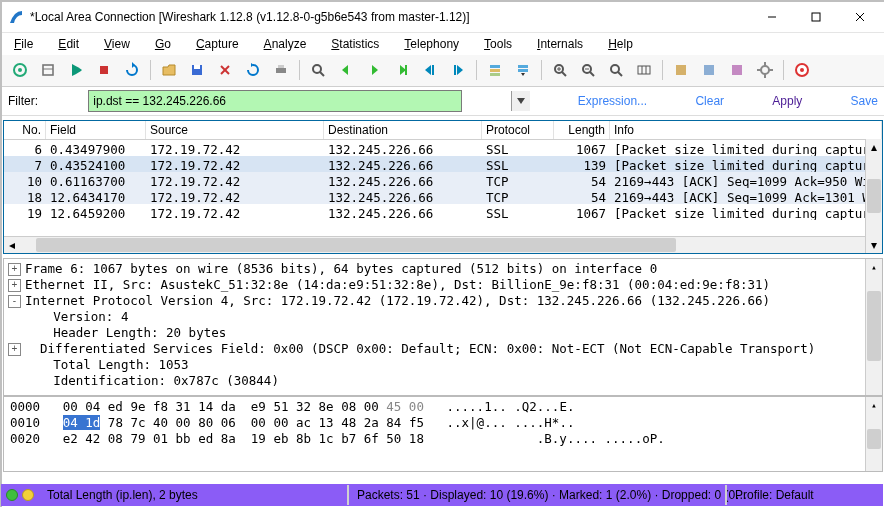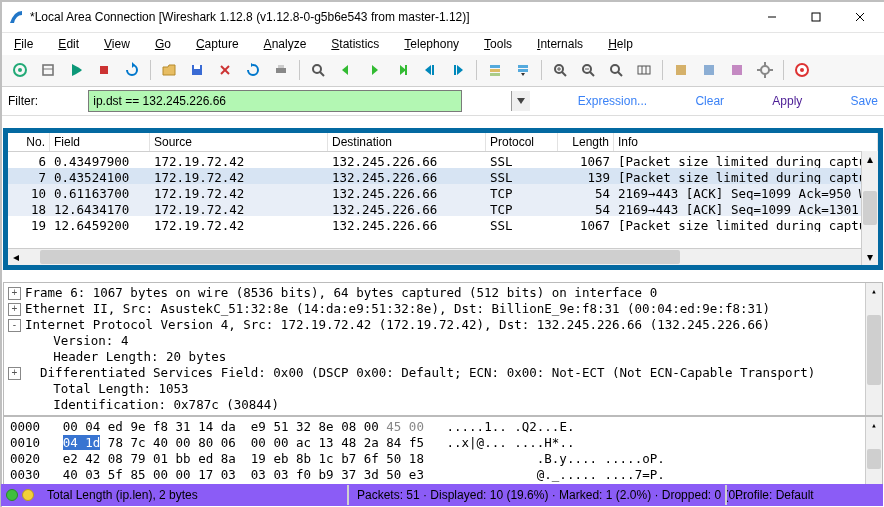--- a/index.html
+++ b/index.html
@@ -70,21 +70,21 @@
   .filterbar .dropbtn {
     width:18px; height:20px;
     border-left:1px solid #9a9a9a;
     display:flex; align-items:center; justify-content:center;
     background:#f0f0f0;
   }
   .fbtn { color:#3b82f6; cursor:pointer; }
   .fbtn.disabled { color:#4c1d95; }
   .panes { display:flex; flex-direction:column; height: calc(507px - 30px - 22px - 31px - 28px - 22px); }
   
-  .plist { position:relative; border:5px solid #0369a1; margin:12px 1px }
+  .plist { position:relative; border:1px solid #0369a1; margin:4px 1px }
   .plist-header {
     display:flex;
     background:#fff;
     border-bottom:1px solid #cfcfcf;
     font-size:12px;
   }
   .plist-header div, .prow div {
     box-sizing:border-box;
     padding:2px 4px;
     white-space:nowrap;
@@ -470,21 +470,20 @@
       <div class="scroll-y2">
        <span class="sbar-end" style="font-size:9px">▴</span>
        <span class="thumb2"></span>
     </div>
   </div>
 
   <div class="hex" id="hex">
     <div class="hex-line">0000   00 04 ed 9e f8 31 14 da  e9 51 32 8e 08 00<span style="color:#888"> 45 00</span>   .....1.. .Q2...E.</div>
       <div class="hex-line">0010   <span class="sel">04 1d</span> 78 7c 40 00 80 06  00 00 ac 13 48 2a 84 f5   ..x|@... ....H*..</div>
       <div class="hex-line">0020   e2 42 08 79 01 bb ed 8a  19 eb 8b 1c b7 6f 50 18               .B.y.... .....oP.</div>
-      <div class="hex-line">0030   40 03 5f 85 00 00 17 03  03 03 f0 b9 37 3d 50 e3               @._..... ....7=P.</div>
       <div class="scroll-y3">
        <span class="sbar-end" style="font-size:9px">▴</span>
        <span class="thumb3"></span>
     </div>
   </div>
 </div>
 
 <div class="statusbar">
   <span class="status-icons">
     <span class="led-green"></span>

